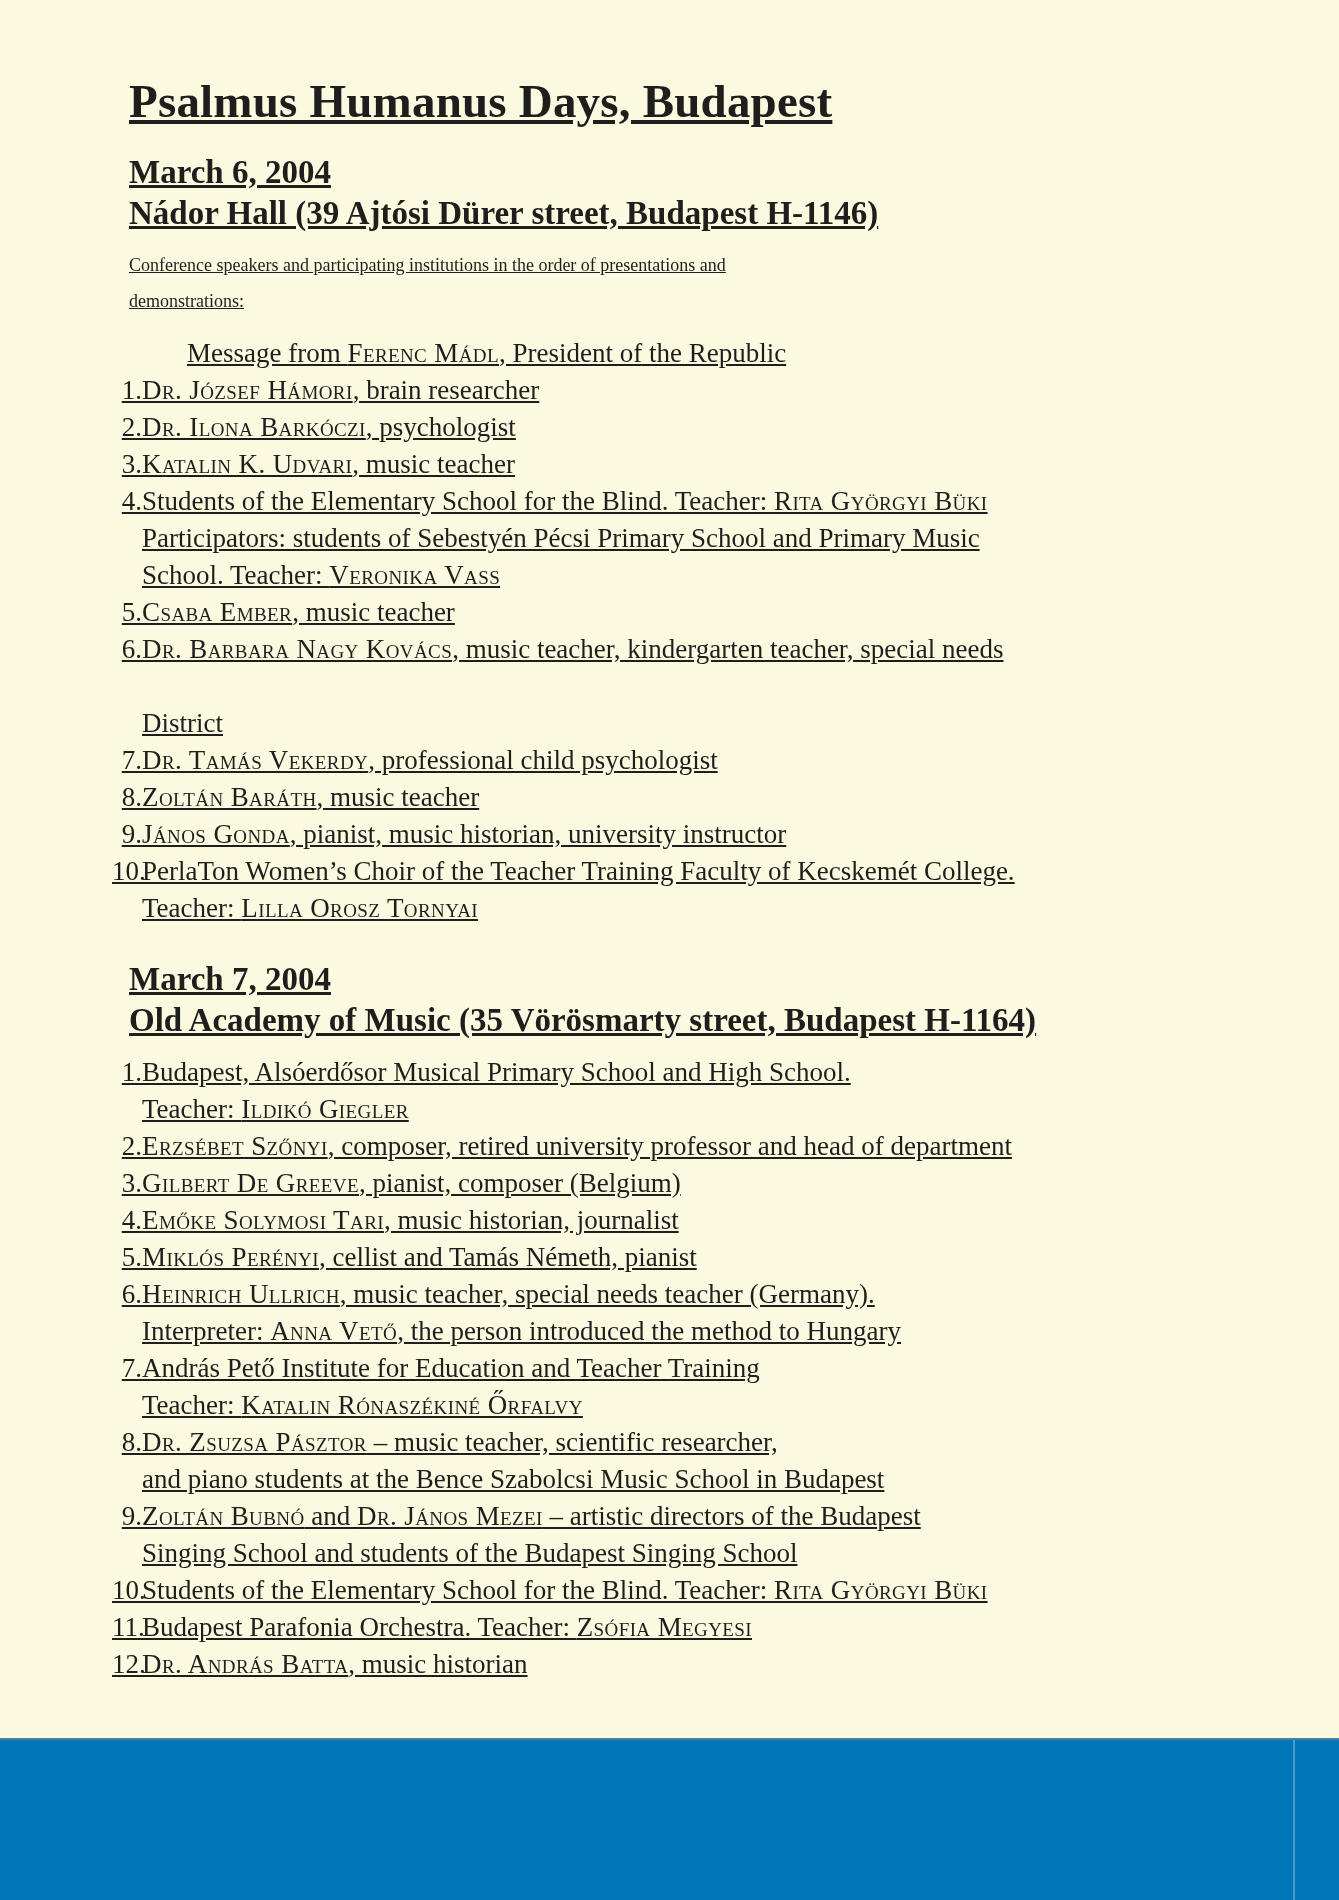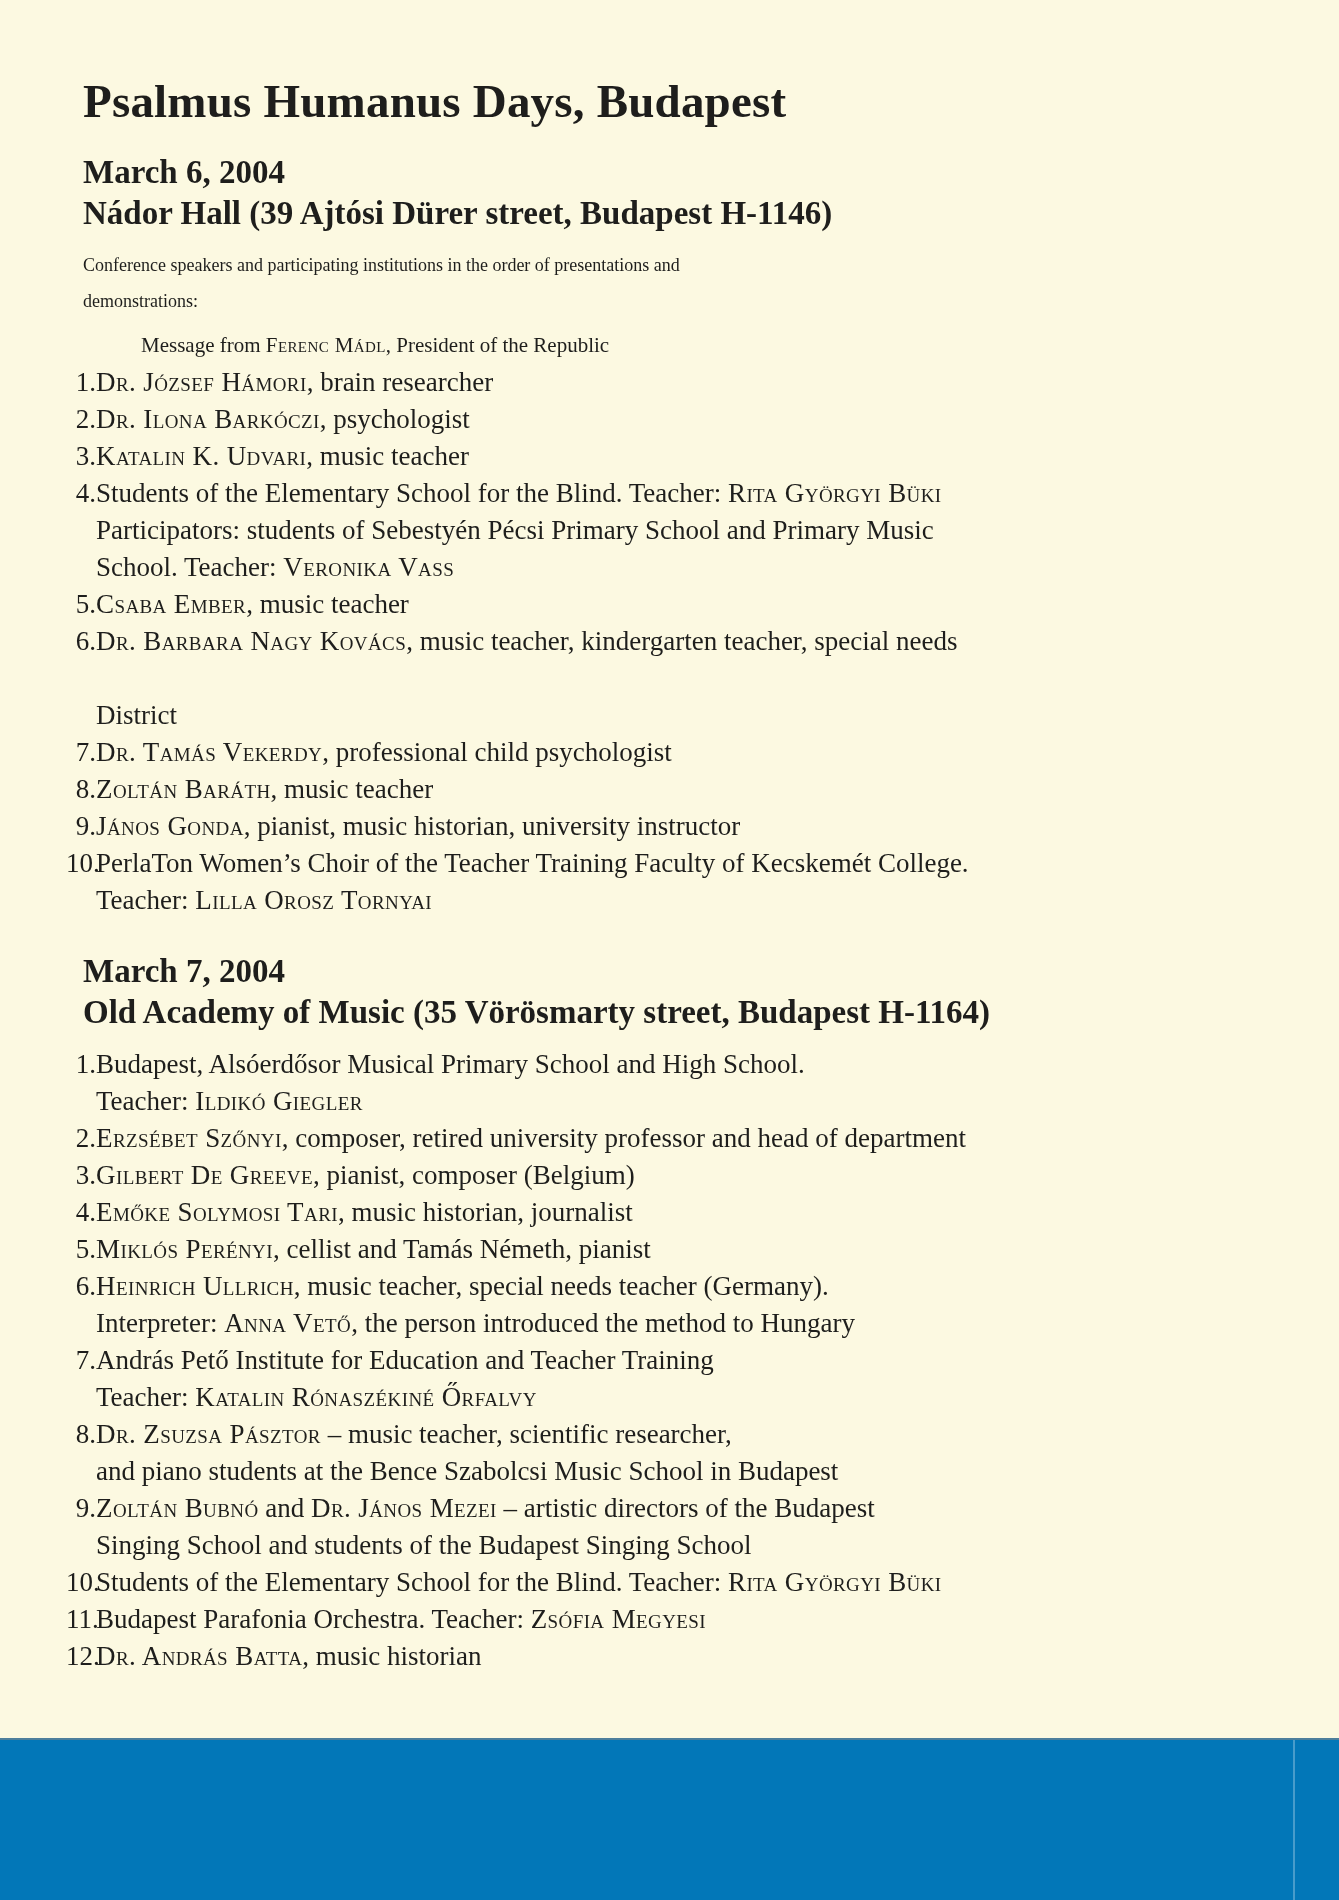--- a/index.html
+++ b/index.html
@@ -6,21 +6,22 @@
   body {
     width: 1339px;
     height: 1900px;
     position: relative;
     background: #fcf9e1;
     color: #1e1e1c;
     font-family: "Liberation Serif", serif;
     overflow: hidden;
   }
   .content {
-    padding: 74px 38px 0 66px;
+    padding: 74px 38px 0 112px;
+    text-decoration: underline;
   }
   .page-title {
     font-size: 47px;
     font-weight: bold;
     margin: 0 0 0 17px;
     line-height: 54px;
     letter-spacing: 0.2px;
   }
   .section-heading {
     font-size: 33px;
@@ -30,23 +31,23 @@
   }
   .section-heading.second {
     margin-top: 32px;
   }
   .intro {
     font-size: 18px;
     line-height: 36px;
     margin: 0 0 2px 17px;
   }
   .preamble {
-    font-size: 21px;
+    font-size: 27px;
     line-height: 37px;
-    margin: 8px 0 0 75px;
+    margin: 16px 0 0 75px;
   }
   ol.program-list {
     list-style: none;
     margin: 0;
     padding: 0;
     font-size: 27px;
     line-height: 37px;
   }
   ol.program-list li {
     display: flex;

